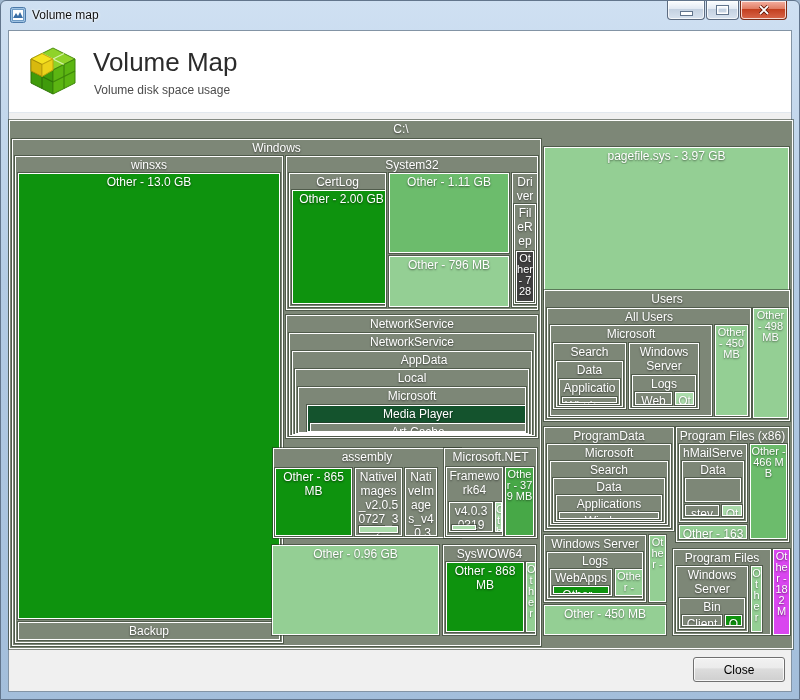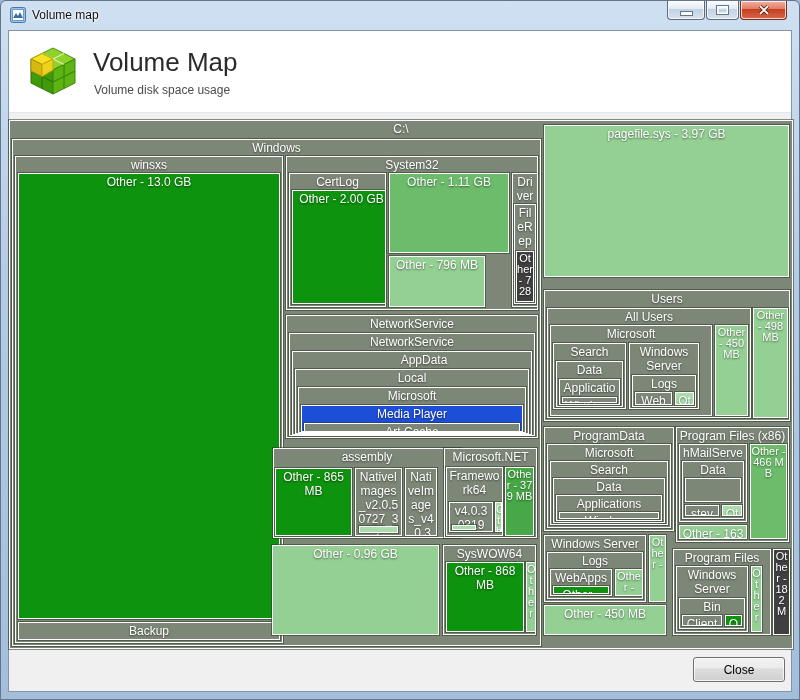--- a/index.html
+++ b/index.html
@@ -107,21 +107,21 @@
               <div class="tm-label">System32</div>
               <div class="tm tm-group" style="left: 2px; top: 16px; width: 97px; height: 134px; background: rgb(125, 135, 119);">
                 <div class="tm-label">CertLog</div>
                 <div class="tm tm-leaf" style="left: 2px; top: 16px; width: 99px; height: 114px; background: rgb(14, 147, 14);">
                   <div class="tm-label">Other - 2.00 GB</div>
                 </div>
               </div>
               <div class="tm tm-leaf" style="left: 102px; top: 16px; width: 120px; height: 80px; background: rgb(108, 188, 108);">
                 <div class="tm-label">Other - 1.11 GB</div>
               </div>
-              <div class="tm tm-leaf" style="left: 102px; top: 99px; width: 96px; height: 51px; background: rgb(148, 207, 148);">
+              <div class="tm tm-leaf" style="left: 102px; top: 99px; width: 120px; height: 51px; background: rgb(148, 207, 148);">
                 <div class="tm-label">Other - 796 MB</div>
               </div>
               <div class="tm tm-group" style="left: 225px; top: 16px; width: 26px; height: 134px; background: rgb(125, 135, 119);">
                 <div class="tm-label">DriverStore</div>
                 <div class="tm tm-group" style="left: 1px; top: 30px; width: 22px; height: 100px; background: rgb(125, 135, 119);">
                   <div class="tm-label">FileRepository</div>
                   <div class="tm tm-vleaf" style="left: 1px; top: 46px; width: 18px; height: 51px; background: #404040;">
                     <div class="tm-label">Other - 728</div>
                   </div>
                 </div>
@@ -130,21 +130,21 @@
             <div class="tm tm-group" style="left: 273px; top: 175px; width: 252px; height: 123px; background: rgb(125, 135, 119);">
               <div class="tm-label">NetworkService</div>
               <div class="tm tm-group" style="left: 2px; top: 17px; width: 246px; height: 103px; background: rgb(125, 135, 119);">
                 <div class="tm-label">NetworkService</div>
                 <div class="tm tm-group" style="left: 2px; top: 17px; width: 240px; height: 84px; background: rgb(125, 135, 119); padding-left: 24px;">
                   <div class="tm-label">AppData</div>
                   <div class="tm tm-group" style="left: 2px; top: 17px; width: 234px; height: 65px; background: rgb(125, 135, 119);">
                     <div class="tm-label">Local</div>
                     <div class="tm tm-group" style="left: 2px; top: 17px; width: 228px; height: 46px; background: rgb(125, 135, 119);">
                       <div class="tm-label">Microsoft</div>
-                      <div class="tm tm-group" style="left: 2px; top: 17px; width: 222px; height: 27px; background: #1d4ed8;">
+                      <div class="tm tm-group" style="left: 8px; top: 17px; width: 222px; height: 27px; background: #14532d;">
                         <div class="tm-label">Media Player</div>
                         <div class="tm tm-group" style="left: 2px; top: 17px; width: 216px; height: 12px; background: rgb(125, 135, 119);">
                           <div class="tm-label">Art Cache</div>
                         </div>
                       </div>
                     </div>
                   </div>
                 </div>
               </div>
             </div>
@@ -183,21 +183,21 @@
             <div class="tm tm-group" style="left: 430px; top: 405px; width: 93px; height: 90px; background: rgb(125, 135, 119);">
               <div class="tm-label">SysWOW64</div>
               <div class="tm tm-leaf" style="left: 2px; top: 16px; width: 78px; height: 70px; background: rgb(14, 147, 14);">
                 <div class="tm-label">Other - 868 MB</div>
               </div>
               <div class="tm tm-vleaf" style="left: 82px; top: 16px; width: 10px; height: 70px; background: rgb(148, 207, 148);">
                 <div class="tm-label">Other</div>
               </div>
             </div>
           </div>
-          <div class="tm tm-leaf" style="left: 534px; top: 4px; width: 245px; height: 152px; background: rgb(148, 207, 148);">
+          <div class="tm tm-leaf" style="left: 534px; top: 26px; width: 245px; height: 152px; background: rgb(148, 207, 148);">
             <div class="tm-label">pagefile.sys - 3.97 GB</div>
           </div>
           <div class="tm tm-group" style="left: 534px; top: 169px; width: 246px; height: 131px; background: rgb(125, 135, 119);">
             <div class="tm-label">Users</div>
             <div class="tm tm-group" style="left: 2px; top: 17px; width: 204px; height: 110px; background: rgb(125, 135, 119);">
               <div class="tm-label">All Users</div>
               <div class="tm tm-group" style="left: 2px; top: 16px; width: 162px; height: 91px; background: rgb(125, 135, 119);">
                 <div class="tm-label">Microsoft</div>
                 <div class="tm tm-group" style="left: 2px; top: 17px; width: 73px; height: 66px; background: rgb(125, 135, 119);">
                   <div class="tm-label">Search</div>
@@ -307,21 +307,21 @@
                 </div>
                 <div class="tm tm-leaf" style="left: 45px; top: 16px; width: 17px; height: 11px; background: rgb(14, 147, 14);">
                   <div class="tm-label">Oth</div>
                 </div>
               </div>
             </div>
             <div class="tm tm-vleaf" style="left: 77px; top: 16px; width: 11px; height: 66px; background: rgb(148, 207, 148);">
               <div class="tm-label">Other</div>
             </div>
           </div>
-          <div class="tm tm-vleaf" style="left: 763px; top: 428px; width: 17px; height: 86px; background: #404040;">
+          <div class="tm tm-vleaf" style="left: 763px; top: 428px; width: 17px; height: 86px; background: #d946ef;">
             <div class="tm-label">Other - 182 M</div>
           </div>
         </div>
       </div>
 
     <button class="close-btn">Close</button>
   </div>
 </div>
 
 </body></html>

